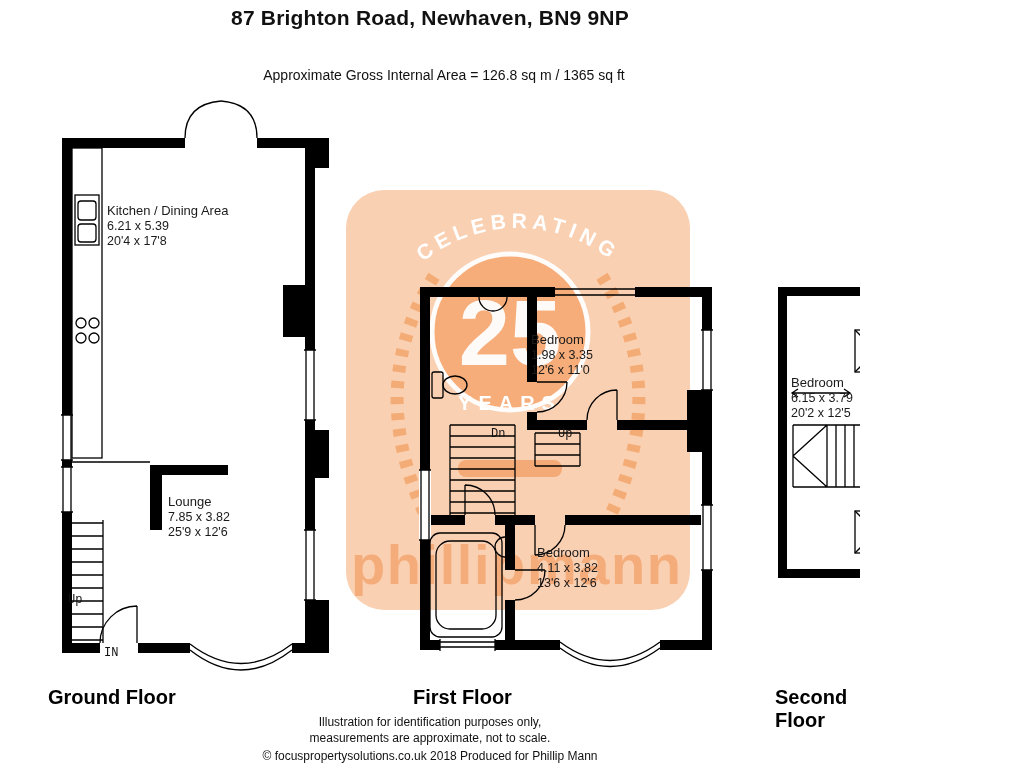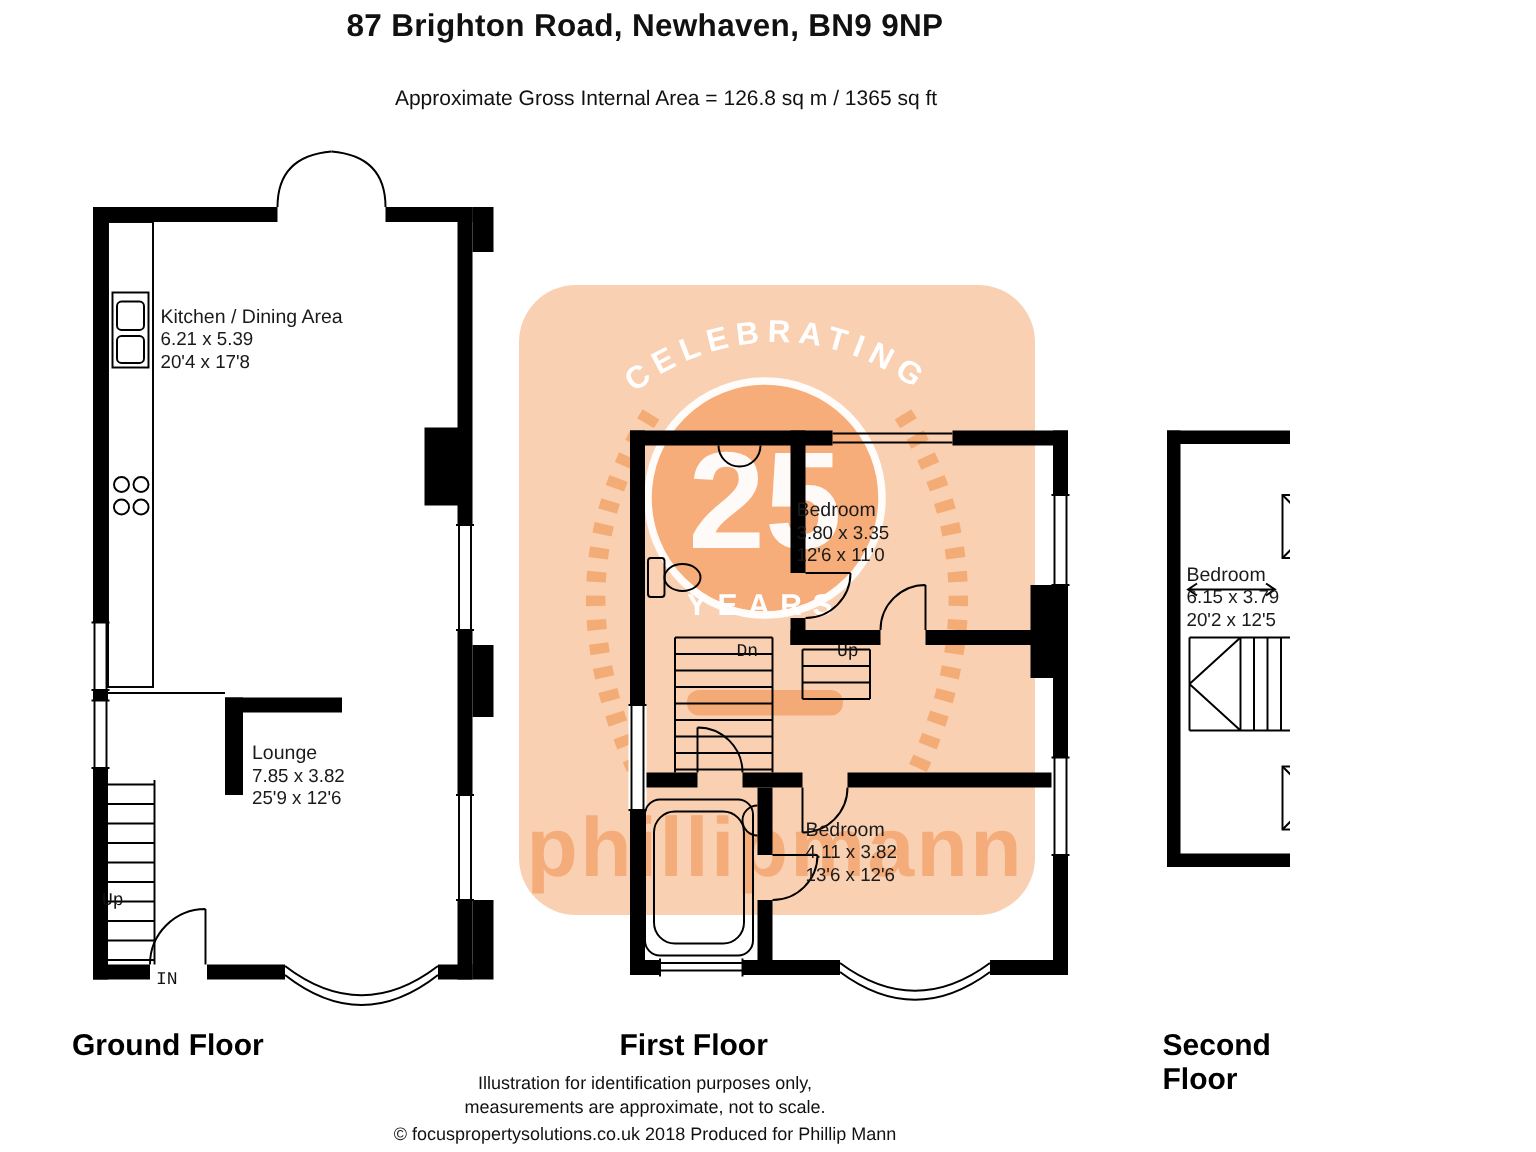--- a/index.html
+++ b/index.html
@@ -16,21 +16,21 @@
   .small-note { font-size:12px; text-align:center; width:100%; }
   svg.plan { z-index:2; }
   svg.wm { z-index:1; }
 </style>
 </head>
 <body>
 
 <div id="canvas">
 
   <div class="abs title" style="top:6px; left:0;">87 Brighton Road, Newhaven, BN9 9NP</div>
-  <div class="abs subtitle" style="top:57px; left:0;padding-left:28px;">Approximate Gross Internal Area = 126.8 sq m / 1365 sq ft</div>
+  <div class="abs subtitle" style="top:67px; left:0;padding-left:28px;">Approximate Gross Internal Area = 126.8 sq m / 1365 sq ft</div>
 
   <svg class="abs wm" style="left:338px; top:182px;" width="360" height="462" viewBox="0 0 360 462">
     <defs>
       <path id="wmArc" d="M85 80 A150 150 0 0 1 275 80" fill="none"></path>
     </defs>
     <rect x="8" y="8" width="344" height="420" rx="38" fill="#f8c39c" opacity="0.78"></rect>
     <path d="M86 330 Q26 200 100 88" stroke="#f2a367" stroke-width="13" fill="none" stroke-dasharray="7 9" opacity="0.8"></path>
     <path d="M274 330 Q334 200 260 88" stroke="#f2a367" stroke-width="13" fill="none" stroke-dasharray="7 9" opacity="0.8"></path>
     <circle cx="172" cy="150" r="78" fill="#f5a873" opacity="0.9"></circle>
     <circle cx="172" cy="150" r="78" fill="none" stroke="#ffffff" stroke-width="5" opacity="0.95"></circle>
@@ -161,21 +161,21 @@
   </div>
 
   <div class="abs room-label" style="left:168px; top:494px; width:170px;">
     <div class="room-name">Lounge</div>
     <div>7.85 x 3.82</div>
     <div>25'9 x 12'6</div>
   </div>
 
   <div class="abs room-label" style="left:531px; top:332px; width:170px;">
     <div class="room-name">Bedroom</div>
-    <div>3.80 x 3.35</div>
+    <div>1.98 x 3.35</div>
     <div>12'6 x 11'0</div>
   </div>
 
   <div class="abs room-label" style="left:537px; top:545px; width:170px;">
     <div class="room-name">Bedroom</div>
     <div>4.11 x 3.82</div>
     <div>13'6 x 12'6</div>
   </div>
 
   <div class="abs room-label" style="left:791px; top:375px; width:170px;">

